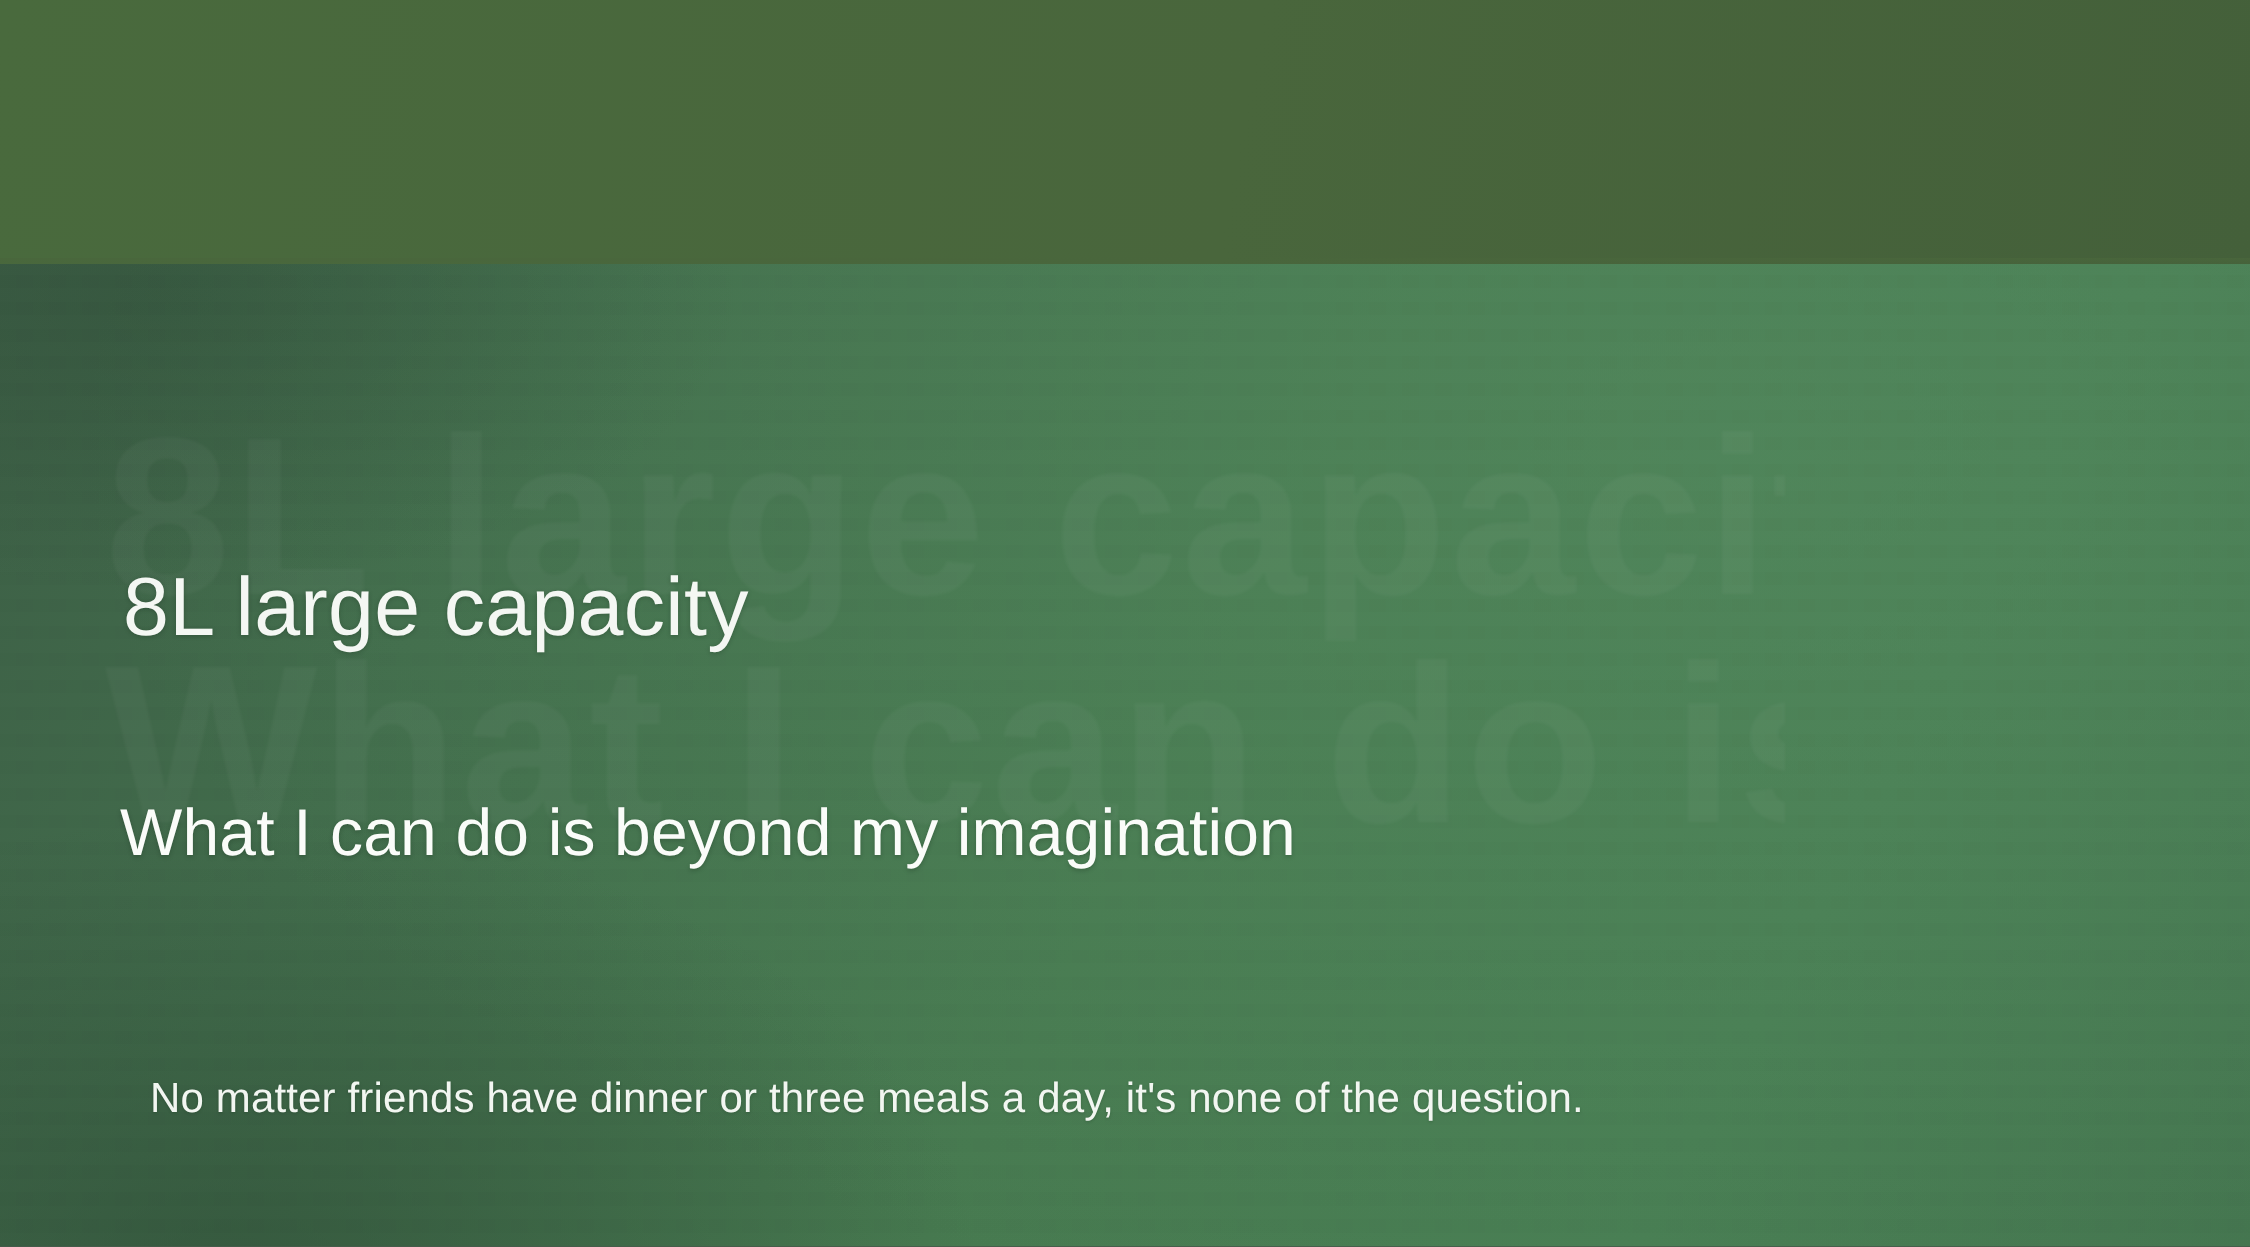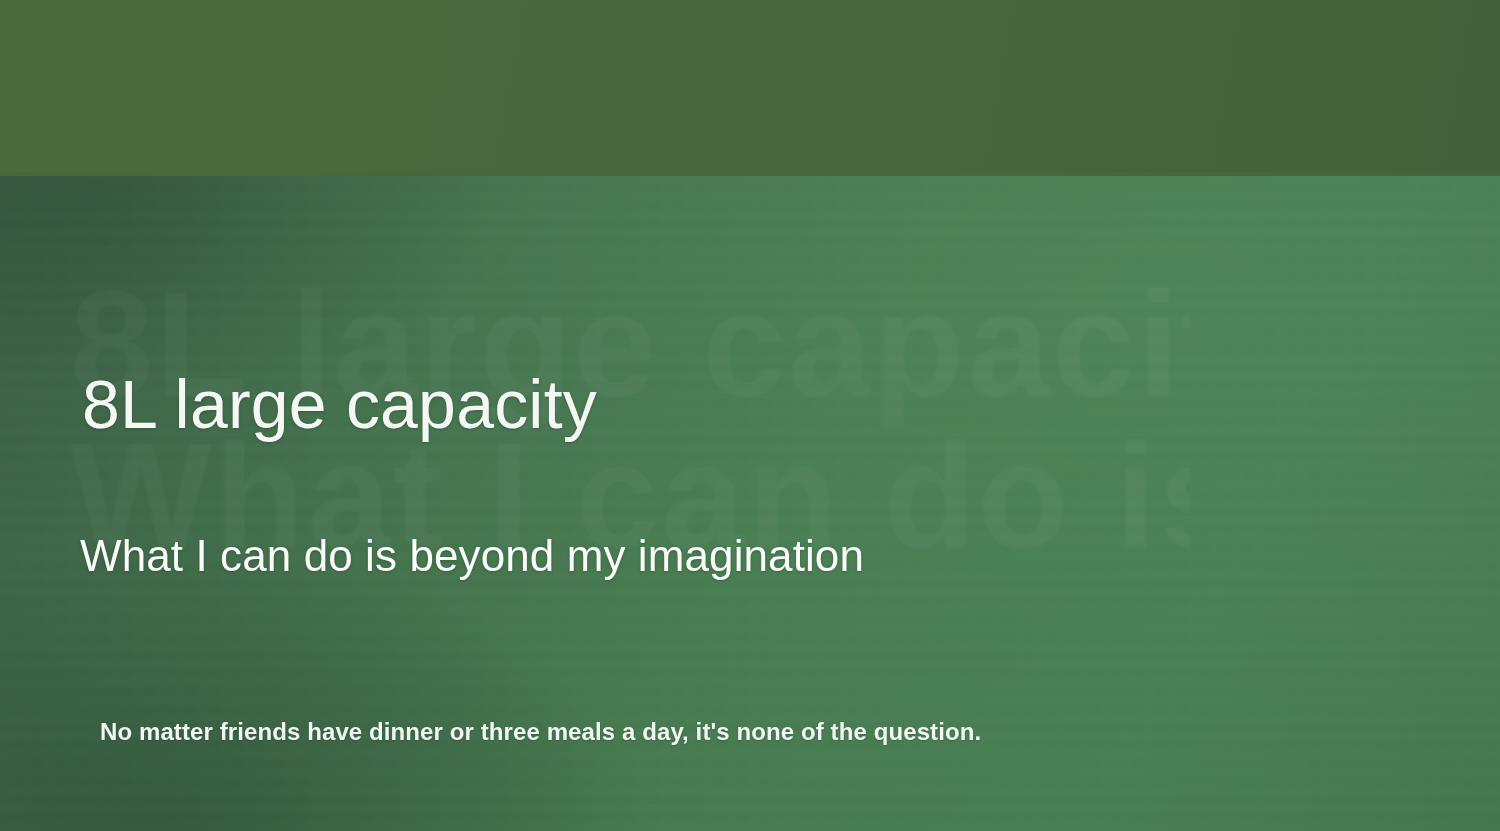--- a/index.html
+++ b/index.html
@@ -103,21 +103,21 @@
     user-select: none;
     filter: blur(1.2px);
   }
   .ghost-text .gl2 { display: block; }
 
   
   .headline {
     position: absolute;
     left: 82px;
     top: 366px;
-    font-size: 68px;
+    font-size: 55px;
     line-height: 76px;
     font-weight: 400;
     color: #f4f7f3;
     letter-spacing: 0.2px;
     white-space: nowrap;
     text-shadow: 0 1px 3px rgba(20,40,25,0.28);
   }
 
   .subhead {
     position: absolute;
@@ -129,23 +129,23 @@
     color: #fafcf9;
     letter-spacing: 0.1px;
     white-space: nowrap;
     text-shadow: 0 1px 3px rgba(20,40,25,0.26);
   }
 
   .caption {
     position: absolute;
     left: 100px;
     top: 716px;
-    font-size: 24px;
+    font-size: 28px;
     line-height: 32px;
-    font-weight: 700;
+    font-weight: 400;
     color: #f2f6f1;
     letter-spacing: 0.1px;
     white-space: nowrap;
     text-shadow: 0 1px 2px rgba(20,40,25,0.24);
   }
 </style>
 </head>
 <body>
 
 <div class="slide">

